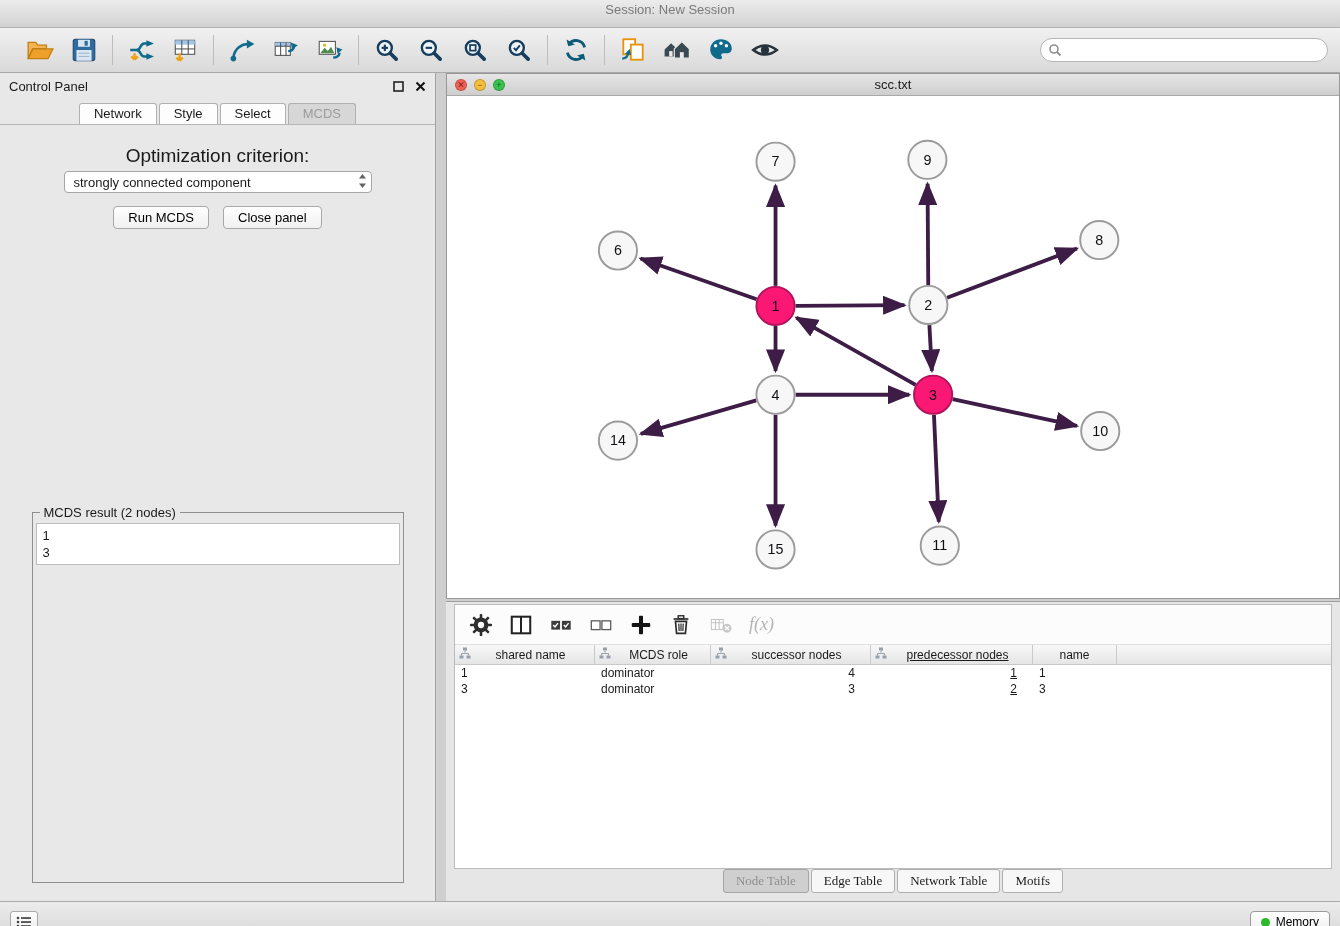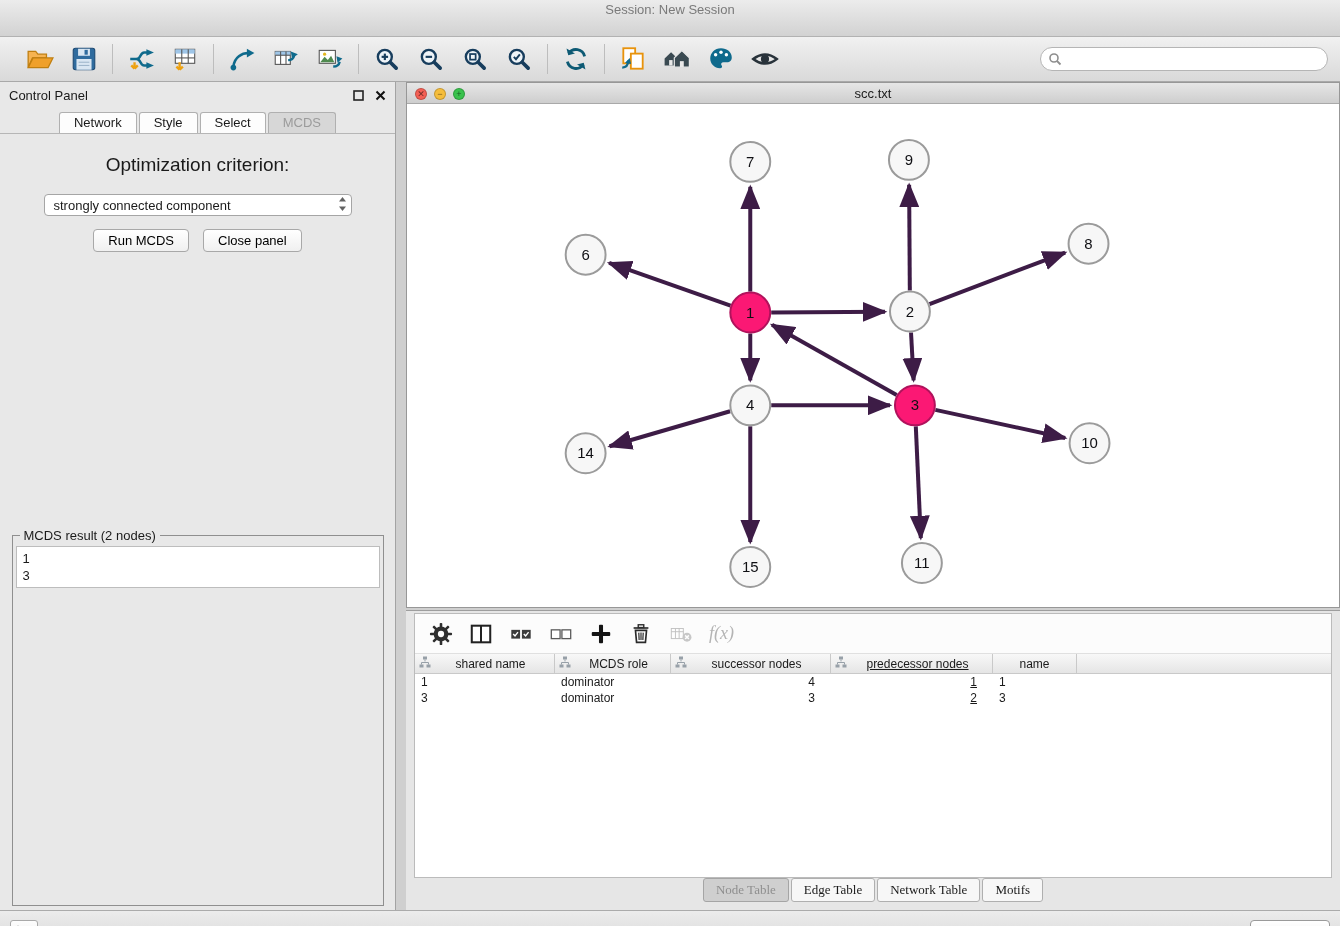--- a/index.html
+++ b/index.html
@@ -1,50 +1,50 @@
 <!DOCTYPE html>
 <html><head>
 <meta charset="utf-8">
 <style>
   * { margin:0; padding:0; box-sizing:border-box; }
   html,body { width:1340px; height:926px; overflow:hidden; }
   body { font-family:"Liberation Sans", sans-serif; background:#d4d4d4; font-size:13px; color:#1a1a1a; }
 
   
-  .titlebar { height:37px; background:linear-gradient(#ececec,#d2d2d2); border-bottom:1px solid #b2b2b2;
+  .titlebar { height:28px; background:linear-gradient(#ececec,#d2d2d2); border-bottom:1px solid #b2b2b2;
               text-align:center; line-height:20px; color:#7a7a7a; font-size:13px; }
 
   
   .toolbar { height:45px; background:linear-gradient(#f1f1f1,#d9d9d9); border-bottom:1px solid #a9a9a9;
              display:flex; align-items:center; padding:0 12px; }
   .tb-group { display:flex; align-items:center; gap:12px; padding:0 12px; }
   .tb-sep { width:1px; height:30px; background:#bdbdbd; }
   .tb-btn { width:32px; height:32px; border:none; background:transparent; display:flex;
             align-items:center; justify-content:center; cursor:pointer; }
   .search { margin-left:auto; position:relative; }
   .search input { width:288px; height:24px; border-radius:12px; border:1px solid #b5b5b5;
                   background:#fff; padding:0 10px 0 26px; font-size:13px; outline:none; }
   .search .mag { position:absolute; left:8px; top:5px; }
 
   
   .main { display:flex; height:828px; }
 
   
-  .control-panel { width:396px; background:#e8e8e8; border-right:1px solid #a3a3a3;
+  .control-panel { width:436px; background:#e8e8e8; border-right:1px solid #a3a3a3;
                    display:flex; flex-direction:column; }
   .panel-header { height:26px; display:flex; align-items:center; padding:0 9px; font-size:13px; }
   .panel-header .win-ics { margin-left:auto; display:flex; gap:11px; align-items:center; }
   .win-ic { display:inline-flex; cursor:pointer; }
   .cp-tabs { display:flex; justify-content:center; padding-top:4px; border-bottom:1px solid #b6b6b6; }
   .cp-tab { padding:2px 14px 3px; font-size:13px; background:#fdfdfd; border:1px solid #b0b0b0;
             border-bottom:none; margin:0 1px; border-radius:3px 3px 0 0; cursor:pointer; }
   .cp-tab.active { background:#d7d7d7; color:#9b9b9b; }
   .cp-body { flex:1; display:flex; flex-direction:column; align-items:center; }
   .opt-label { margin-top:20px; font-size:19px; }
-  .dropdown { margin-top:18px; width:308px; height:22px; background:#fff; border:1px solid #a5a5a5;
+  .dropdown { margin-top:4px; width:308px; height:22px; background:#fff; border:1px solid #a5a5a5;
               border-radius:4px; display:flex; align-items:center; padding:0 4px 0 9px; cursor:pointer; }
   .dropdown .dd-val { flex:1; font-size:13px; }
   .btn-row { margin-top:13px; display:flex; gap:14px; }
   .btn { height:23px; padding:0 14px; background:linear-gradient(#ffffff,#f0f0f0); border:1px solid #a8a8a8;
          border-radius:4px; font-size:13px; font-family:"Liberation Sans",sans-serif; cursor:pointer; }
   fieldset.result { margin:276px 16px 0; height:378px; border:1px solid #8f8f8f; background:#e8e8e8; padding:3px; }
   fieldset.result legend { font-size:13px; padding:0 4px; margin-left:4px; }
   .result-inner { background:#fff; border:1px solid #bdbdbd; height:100%; padding:3px 6px;
                   font-size:13px; line-height:17px; overflow:auto; }
 

